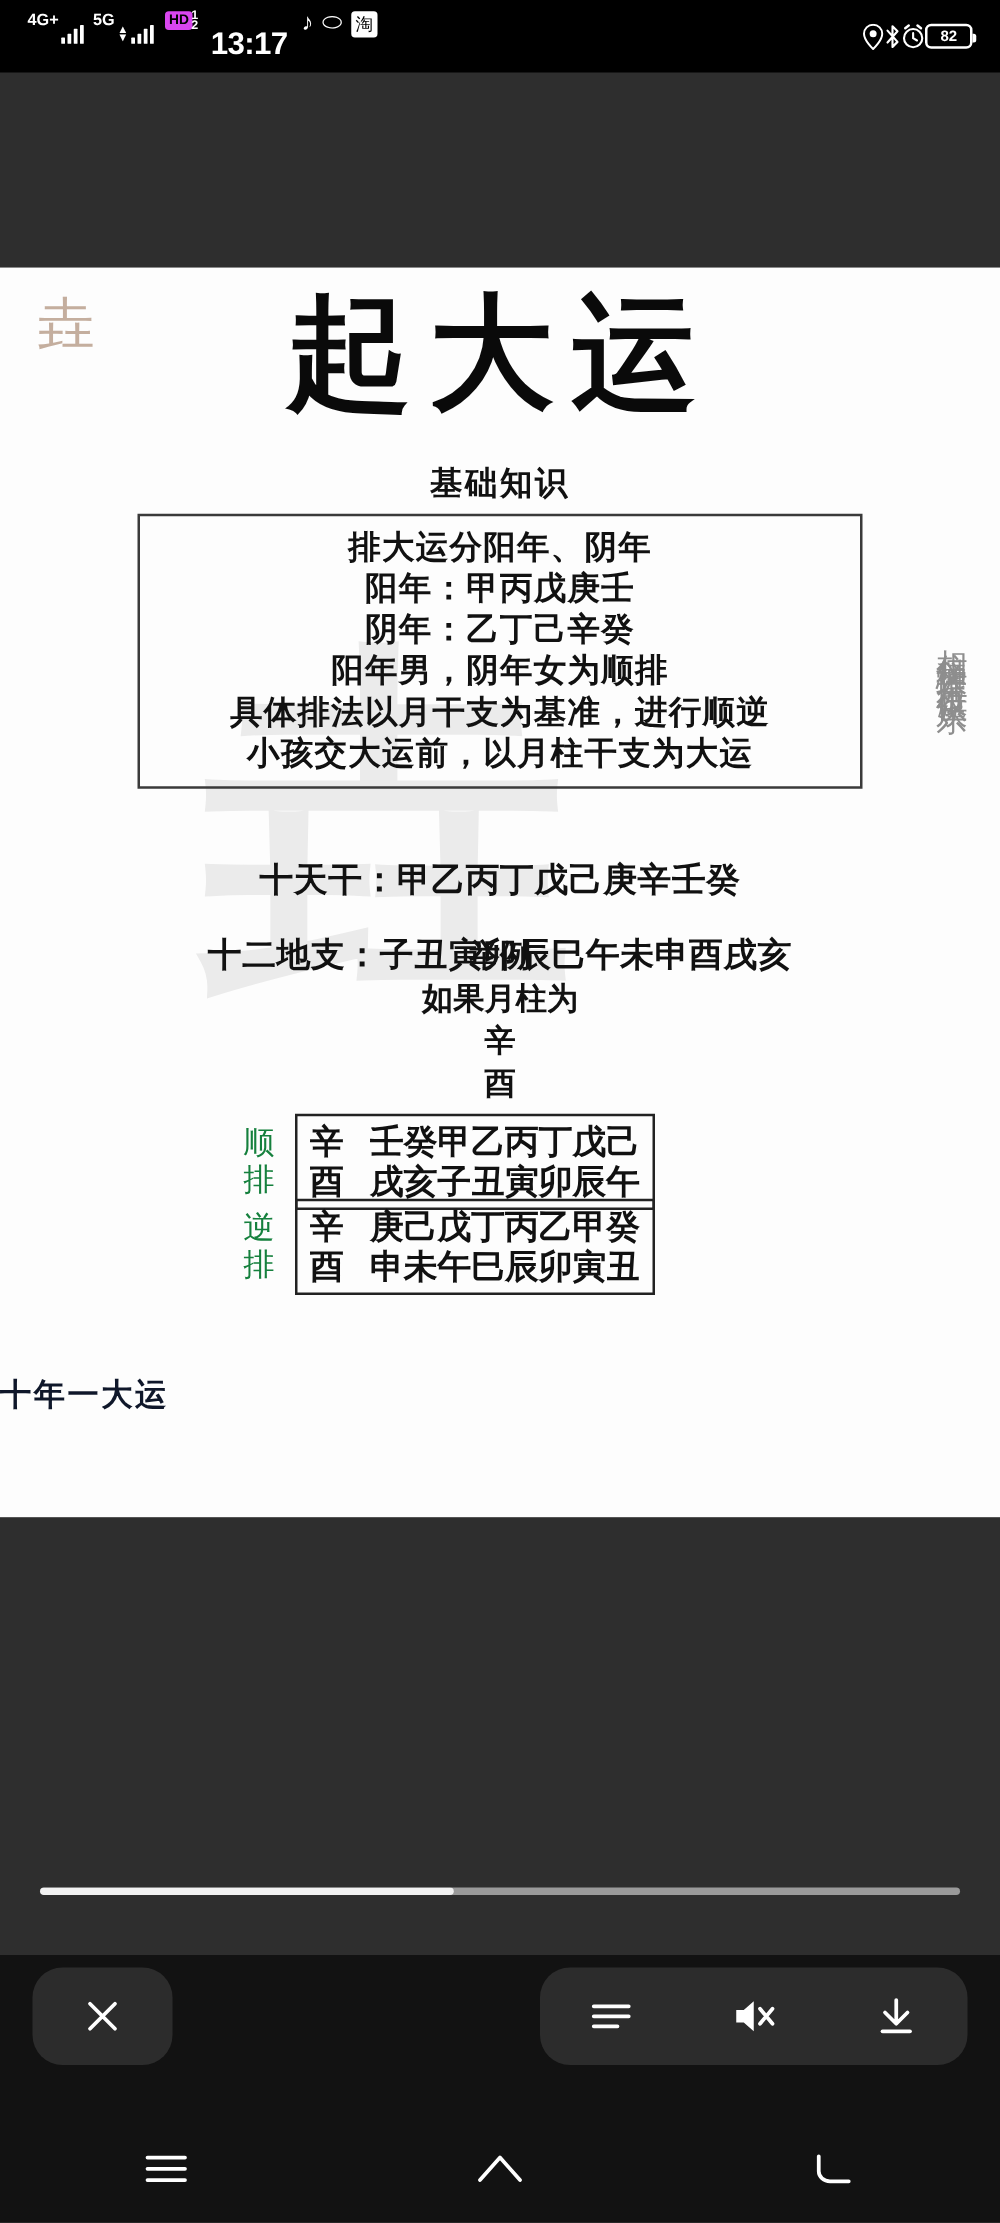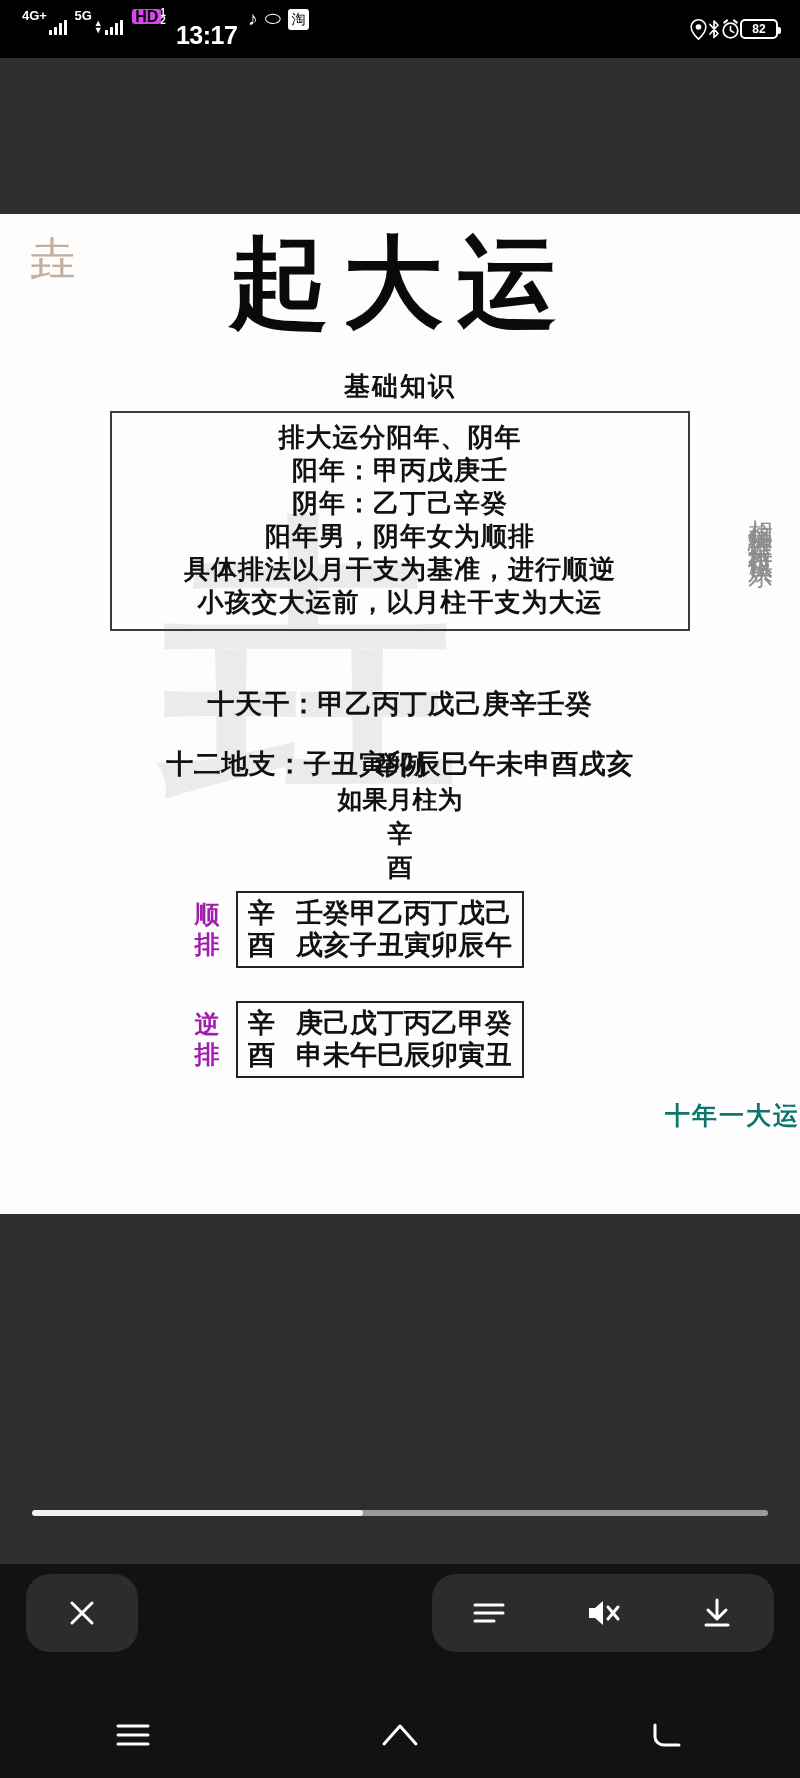--- a/index.html
+++ b/index.html
@@ -49,21 +49,21 @@
     font-family: "Liberation Sans", sans-serif;
   }
 
   .hd-badge {
     display: flex; align-items: center; gap: 1px;
     margin-left: 2px;
   }
   .hd-box {
     background: #d946ef; color: #000;
     font-family: "Liberation Sans", sans-serif;
-    font-size: 16px; font-weight: bold;
+    font-size: 11px; font-weight: bold;
     padding: 1px 3px; border-radius: 3px;
     line-height: 13px;
   }
   .hd-sup {
     font-family: "Liberation Sans", sans-serif;
     font-size: 10px; font-weight: bold; line-height: 8px;
     display: flex; flex-direction: column; margin-left: -2px;
   }
 
   .clock {
@@ -199,48 +199,48 @@
   }
 
   
   .seq-wrap {
     position: absolute;
     display: flex;
     align-items: center;
     gap: 12px;
   }
   .seq-1 { left: 190px; top: 677px; }
-  .seq-2 { left: 190px; top: 787px; }
+  .seq-2 { left: 190px; top: 745px; }
 
   .seq-label {
-    font-size: 25px; font-weight: bold;
-    line-height: 30px; color: #a21caf;
+    font-size: 25px; font-weight: normal;
+    line-height: 30px; color: #15803d;
     text-align: center; width: 34px;
   }
   .seq-box {
     border: 2px solid #222;
     padding: 4px 10px 5px 10px;
   }
   .seq-row {
     display: flex;
     align-items: baseline;
     font-size: 27px; font-weight: bold;
     line-height: 32px; color: #111;
     white-space: nowrap;
   }
   .seq-head { width: 48px; }
   .seq-rest { letter-spacing: 0px; }
 
   .footnote {
     position: absolute;
     left: 0; top: 885px; width: 800px;
-    text-align: right;
+    text-align: left;
     font-size: 25px; font-weight: bold;
     letter-spacing: 2px;
-    color: #0f766e;
+    color: #0f172a;
   }
 
   .vertical-note {
     position: absolute;
     right: 22px; top: 285px;
     writing-mode: vertical-rl;
     font-size: 25px;
     line-height: 36px;
     color: #8e8e8e;
     letter-spacing: 4px;

